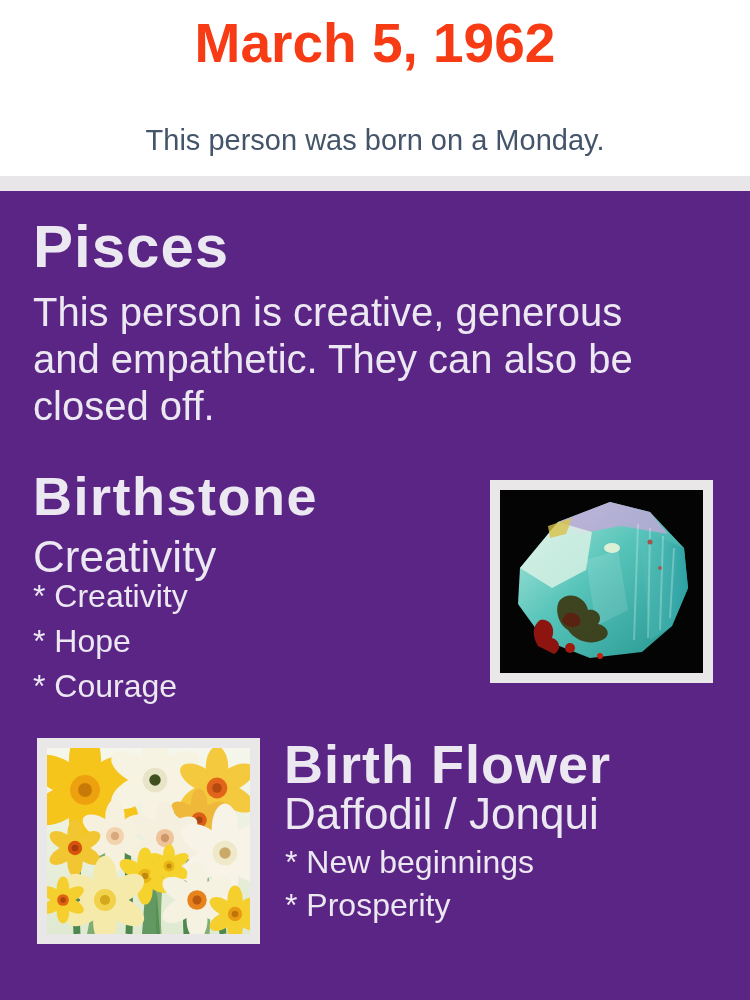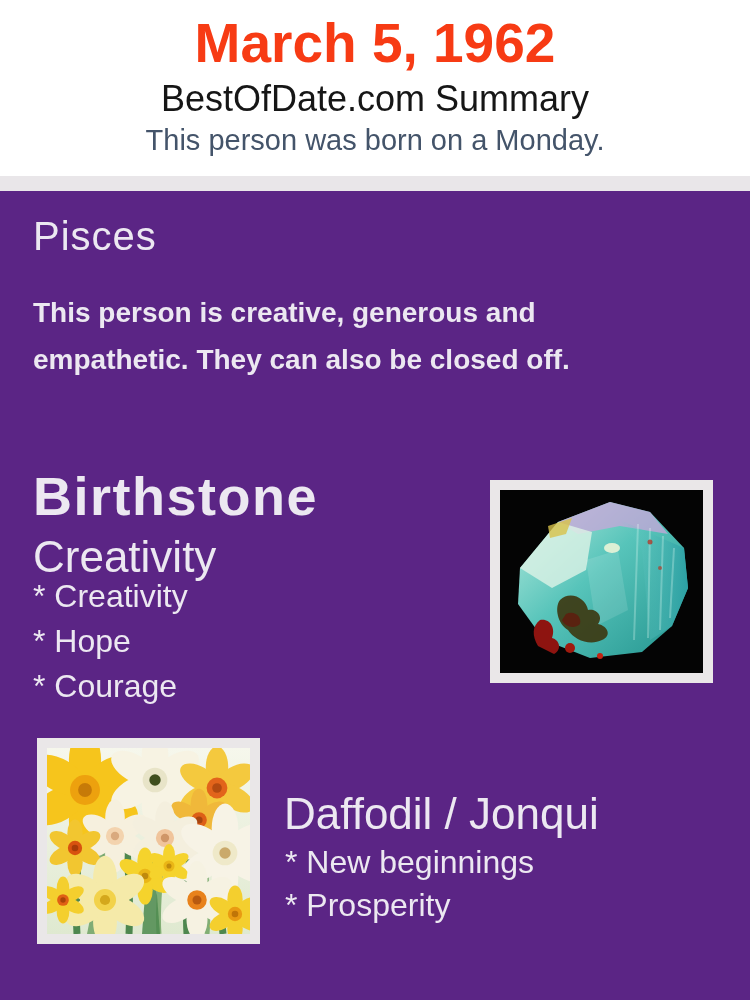--- a/index.html
+++ b/index.html
@@ -37,25 +37,25 @@
     position:absolute;left:0;top:176px;width:750px;height:15px;
     background:var(--band-gray);
   }
 
   
   .main{position:absolute;left:0;top:191px;width:750px;height:809px;background:var(--purple-bg);}
   .light{color:var(--text-light);}
 
   .zodiac-title{
     position:absolute;left:33px;top:214px;
-    font-size:40px;font-weight:normal;letter-spacing:1px;line-height:1.1;
+    font-size:60px;font-weight:bold;letter-spacing:1px;line-height:1.1;
   }
   .zodiac-desc{
     position:absolute;left:33px;top:289px;width:620px;max-width:620px;
-    font-size:28px;font-weight:700;line-height:47px;
+    font-size:40px;font-weight:400;line-height:47px;
   }
 
   .birthstone-title{
     position:absolute;left:33px;top:467px;
     font-size:54px;font-weight:bold;letter-spacing:1.5px;line-height:1.1;
   }
   .birthstone-name{
     position:absolute;left:33px;top:533px;
     font-size:44px;font-weight:400;line-height:1.1;
   }
@@ -85,21 +85,20 @@
     font-size:44px;font-weight:400;line-height:1.1;
   }
 </style>
 </head>
 <body>
 
 <div class="page">
 
   <div class="header">
     <div class="date-title">March 5, 1962</div>
-    <div class="site-summary">BestOfDate.com Summary</div>
     <div class="weekday-note">This person was born on a Monday.</div>
   </div>
   <div class="divider-band"></div>
 
   <div class="main"></div>
 
   <div class="zodiac-title light">Pisces</div>
   <div class="zodiac-desc light">This person is creative, generous and empathetic. They can also be closed off.</div>
 
   <div class="birthstone-title light">Birthstone</div>
@@ -244,19 +243,20 @@
           <circle r="3" fill="#c07508"></circle>
         </g>
       <g transform="translate(16 152) scale(0.9)">
           <use href="#p6" fill="#f4cf2e"></use>
           <circle r="6.5" fill="#e06014"></circle>
           <circle r="3" fill="#aa4408"></circle>
         </g>
     </svg>
   </div>
 
+  <div class="flower-title light">Birth Flower</div>
   <div class="flower-name light">Daffodil / Jonqui</div>
   <ul class="trait-list flower-traits light">
     <li>* New beginnings</li>
     <li>* Prosperity</li>
   </ul>
 
 </div>
 
 </body></html>

